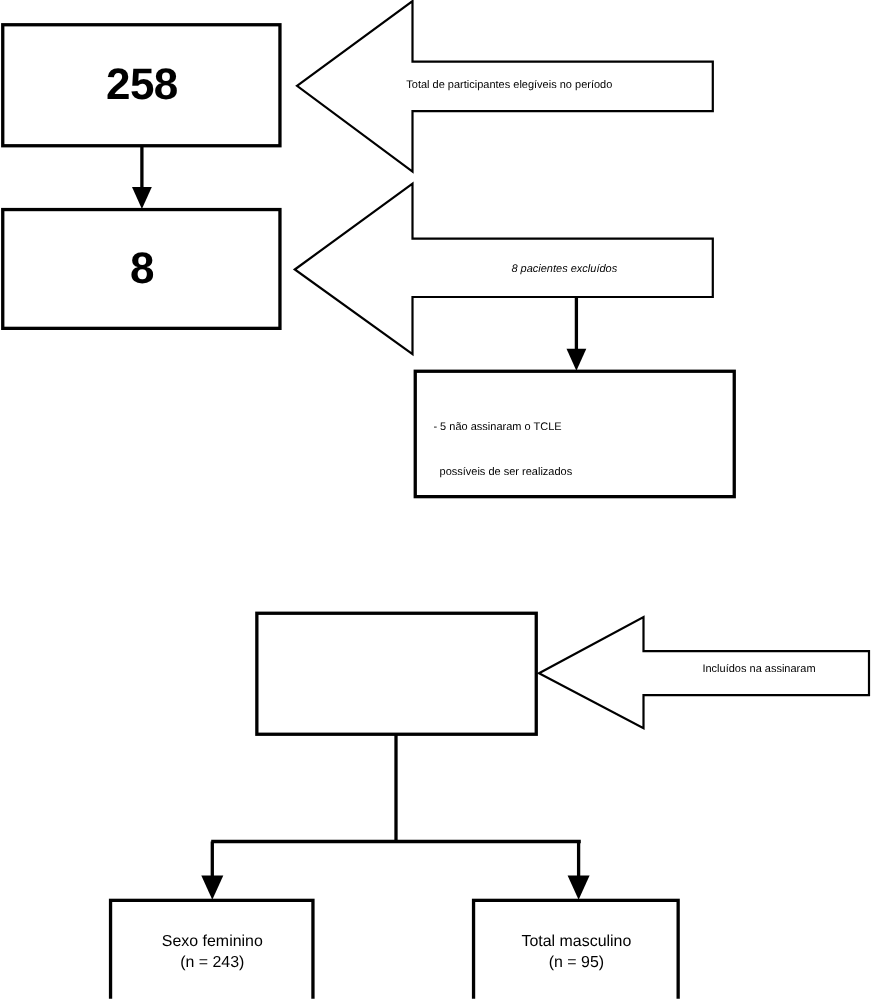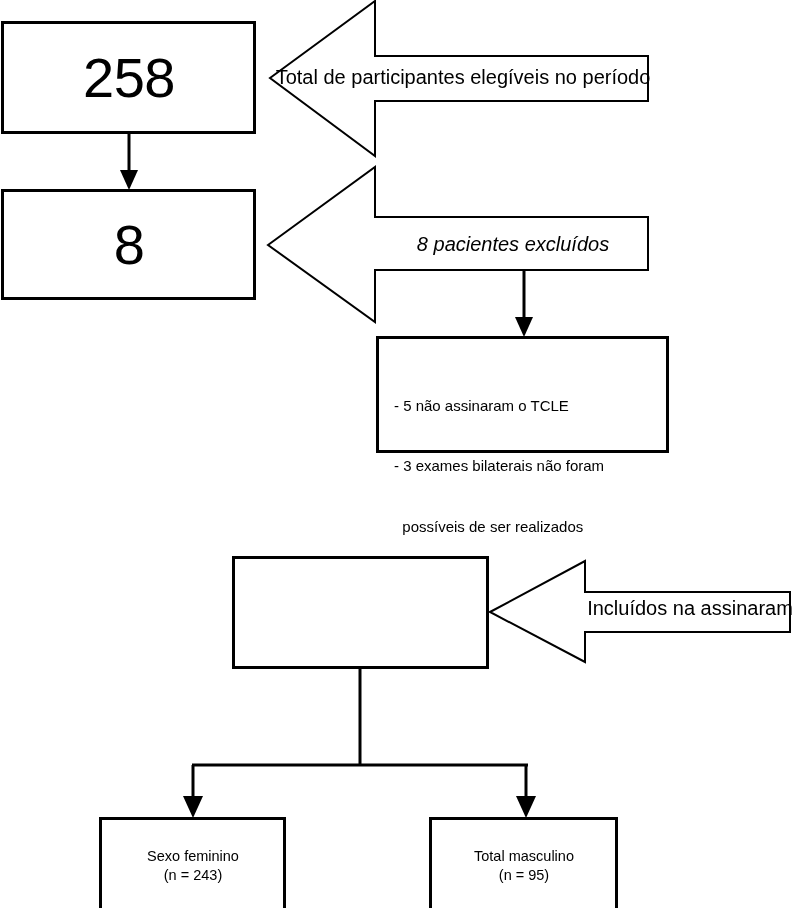--- a/index.html
+++ b/index.html
@@ -49,34 +49,34 @@
     fill: #000000;
     stroke: none;
   }
   .lbl {
     position: absolute;
     text-align: center;
     line-height: 1.28;
     white-space: pre;
   }
   .count-label {
-    font-size: 56px;
-    font-weight: normal;
+    font-size: 40px;
+    font-weight: bold;
     letter-spacing: -0.5px;
   }
   .arrow-label {
-    font-size: 20px;
+    font-size: 10px;
     font-weight: normal;
   }
   .box-label {
     font-size: 14.5px;
     font-weight: normal;
   }
   .excl-label {
-    font-size: 15px;
+    font-size: 10px;
     font-weight: normal;
     text-align: left;
     line-height: 1.35;
   }
   .ctr {
     display: flex;
     align-items: center;
     justify-content: center;
   }
 </style>
@@ -127,21 +127,20 @@
   <div class="lbl count-label ctr" style="left:3px; top:23px; width:252px; height:110px;">258</div>
 
   <div class="lbl count-label ctr" style="left:3px; top:191px; width:252px; height:108px;">8</div>
 
   <div class="lbl arrow-label ctr" style="left:282px; top:62px; width:362px; height:32px;">Total de participantes elegíveis no período</div>
 
   <div class="lbl arrow-label ctr" style="left:382px; top:229px; width:262px; height:32px;font-style:italic;">8 pacientes excluídos</div>
 
   <div class="lbl excl-label" style="left:394px; top:355px; width:270px;">
     <div>- 5 não assinaram o TCLE</div>
-    <div>- 3 exames bilaterais não foram</div>
     <div>  possíveis de ser realizados</div>
   </div>
 
 
   <div class="lbl arrow-label ctr" style="left:592px; top:598px; width:196px; height:22px;">Incluídos na assinaram</div>
 
   <div class="lbl box-label ctr" style="left:101px; top:819px; width:184px; height:94px; flex-direction:column;">
     <div>Sexo feminino</div>
     <div>(n = 243)</div>
   </div>

